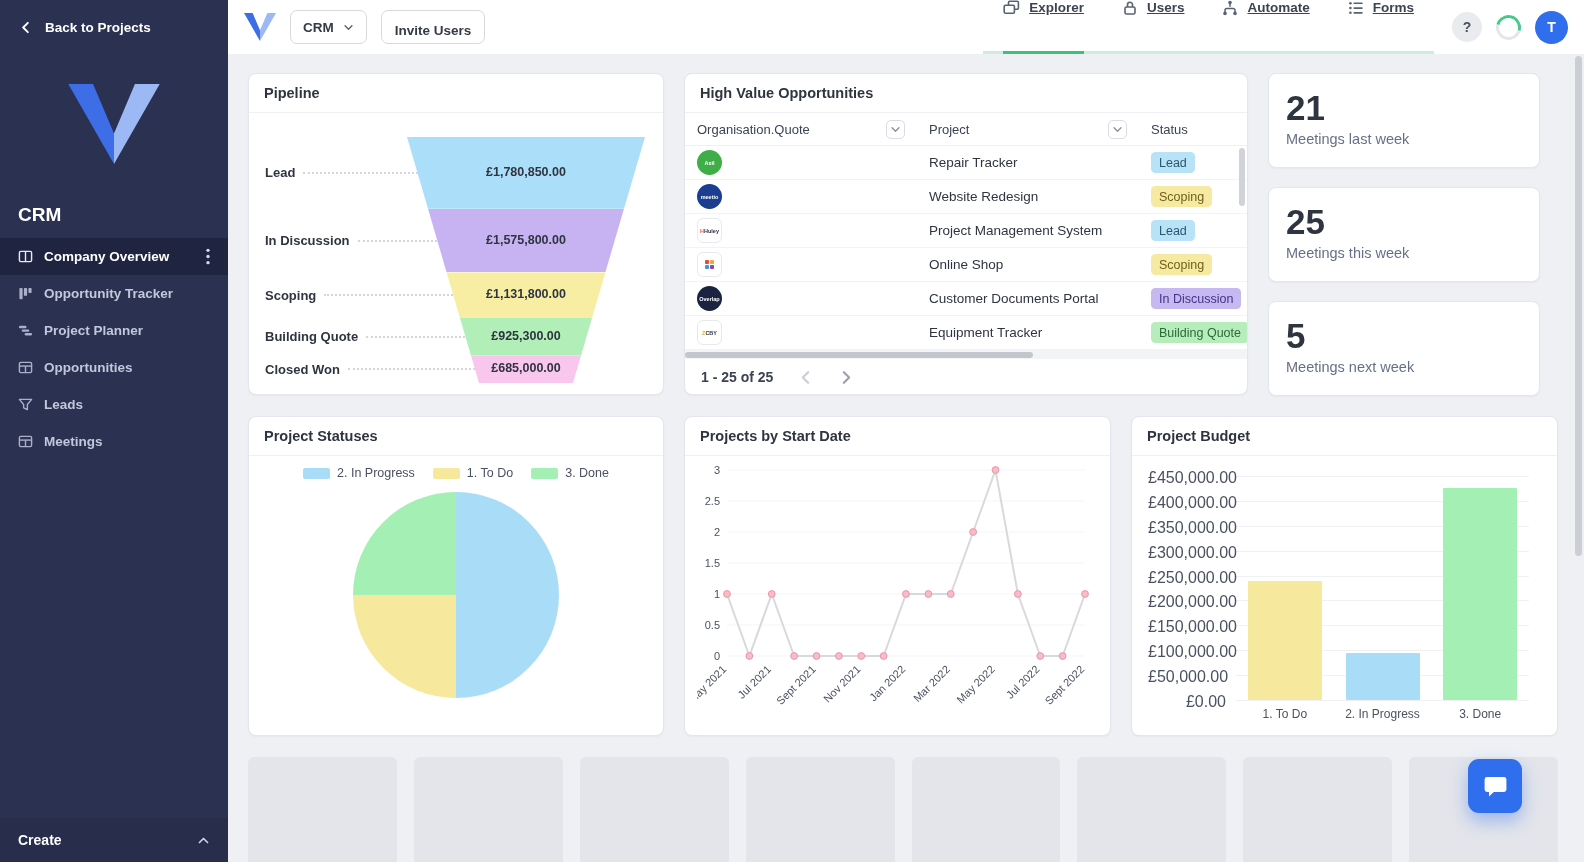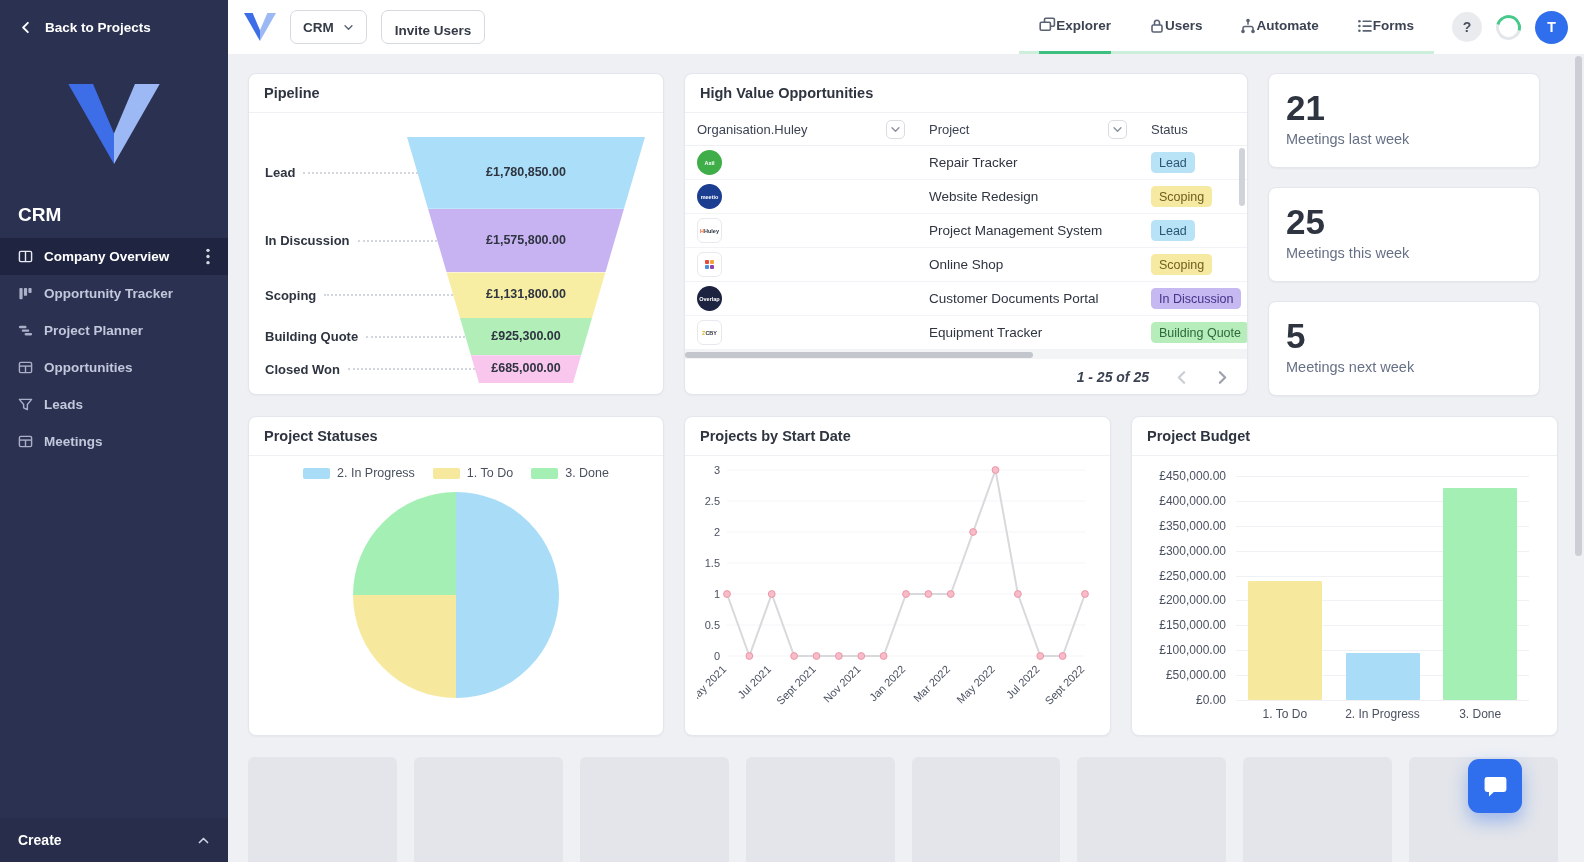--- a/index.html
+++ b/index.html
@@ -23,21 +23,21 @@
 .create-bar{margin-top:auto;height:44px;display:flex;align-items:center;justify-content:space-between;padding:0 18px;color:#fff;font-size:14px;font-weight:bold;background:#272d4b;cursor:pointer;flex-shrink:0;}
 .create-bar .ic{color:#cdd3e3;}
 
 .main{flex:1;display:flex;flex-direction:column;min-width:0;}
 .header{height:54px;background:#fff;display:flex;align-items:center;gap:14px;padding:0 16px;flex-shrink:0;}
 .logo-small svg{width:32px;height:28px;}
 .select-btn{display:flex;align-items:center;gap:9px;height:34px;padding:0 12px;border:1px solid #d5d9e0;border-radius:7px;background:#fff;font-size:13.5px;font-weight:bold;color:#343a46;cursor:pointer;font-family:inherit;}
 .select-btn .ic{color:#596273;}
 .invite-btn{height:34px;padding:12px 13px;border:1px solid #d5d9e0;border-radius:7px;background:#fff;font-size:13.5px;font-weight:bold;color:#343a46;cursor:pointer;font-family:inherit;}
 .hdr-nav{margin-left:auto;align-self:stretch;display:flex;align-items:stretch;gap:38px;border-bottom:3px solid #cdeedb;padding:0 20px;}
-.hdr-item{display:flex;align-items:center;font-size:13.5px;font-weight:600;color:#3c4352;cursor:pointer;border-bottom:3px solid transparent;margin-bottom:-3px;}
+.hdr-item{display:flex;gap:9px;font-size:13.5px;font-weight:600;color:#3c4352;cursor:pointer;border-bottom:3px solid transparent;margin-bottom:-3px;text-decoration:underline;}
 .hdr-item.active{border-bottom-color:#3fbf7f;}
 .hdr-item .ic{color:#596273;display:flex;}
 .help-btn{width:30px;height:30px;border-radius:50%;border:none;background:#e9ebef;color:#4a5160;font-weight:bold;font-size:14px;cursor:pointer;font-family:inherit;margin-left:4px;flex-shrink:0;}
 .spinner{width:25px;height:25px;border-radius:50%;border:3.5px solid #e3e6ea;border-top-color:#47c98b;border-right-color:#47c98b;transform:rotate(-30deg);flex-shrink:0;}
 .avatar{width:33px;height:33px;border-radius:50%;background:#2f6fed;color:#fff;display:flex;align-items:center;justify-content:center;font-size:14px;font-weight:bold;cursor:pointer;flex-shrink:0;}
 
 .content{flex:1;padding:19px 26px 0 20px;overflow:hidden;}
 .row1{display:flex;gap:20px;}
 .card{background:#fff;border:1px solid #e3e6ec;border-radius:8px;box-shadow:0 1px 2px rgba(16,24,40,0.04);overflow:hidden;}
 .card-head{padding:11px 15px;border-bottom:1px solid #eef0f3;font-size:14.5px;font-weight:bold;color:#2e3440;flex-shrink:0;}
@@ -59,40 +59,40 @@
 .cell-text{white-space:nowrap;overflow:hidden;}
 .org-logo{width:25px;height:25px;display:flex;align-items:center;justify-content:center;font-size:5.5px;font-weight:bold;overflow:hidden;}
 .org-logo.circle{border-radius:50%;}
 .org-logo.square{border-radius:6px;border:1px solid #e7e9ee;}
 .logo-dots{display:flex;flex-wrap:wrap;gap:1.5px;width:12px;justify-content:center;}
 .logo-dots i{width:4px;height:4px;border-radius:1px;display:block;}
 .badge{display:inline-block;padding:3.5px 8px;border-radius:4.5px;font-size:12.5px;white-space:nowrap;}
 .h-scroll{height:9px;background:#f3f4f6;position:relative;flex-shrink:0;cursor:pointer;}
 .h-thumb{position:absolute;left:0;top:1.5px;height:6px;width:62%;background:#c3c6cc;border-radius:3px;}
 .v-scroll{position:absolute;right:2px;top:74px;width:6px;height:58px;background:#d0d3d9;border-radius:3px;cursor:pointer;}
-.pager{display:flex;align-items:center;justify-content:flex-end;gap:24px;padding:0 16px;height:36px;margin-top:auto;flex-shrink:0;font-style:italic;}
+.pager{display:flex;align-items:center;gap:24px;padding:0 16px;height:36px;margin-top:auto;flex-shrink:0;}
 .pager-text{font-size:14px;font-weight:bold;color:#3b4252;}
 .pager-btn{display:flex;cursor:pointer;}
 .pager-btn svg{width:17px;height:17px;}
 .pager-btn.prev{color:#c9cdd4;}
 .pager-btn.next{color:#9aa1ac;}
 
 .row2{display:flex;gap:20px;margin-top:20px;}
 .statuses-card{width:416px;height:320px;}
 .line-card{flex:1;height:320px;}
 .budget-card{flex:1;height:320px;}
 .statuses-body{display:flex;flex-direction:column;align-items:center;padding:10px 16px;}
 .legend{display:flex;gap:18px;align-items:center;}
 .lg-item{display:flex;align-items:center;gap:7px;font-size:12.5px;color:#4a5160;}
 .lg-swatch{width:27px;height:11px;border-radius:2px;display:inline-block;}
 .pie{width:206px;height:206px;border-radius:50%;margin-top:12px;}
 .line-body{padding:6px 2px;display:flex;justify-content:center;}
 .bar-chart{position:relative;height:258px;}
 .grid-h{position:absolute;height:1px;background:#f0f1f4;}
-.ytick{position:absolute;left:0;text-align:right;font-size:12px;color:#4a5160;}
+.ytick{position:absolute;left:0;text-align:right;font-size:16px;color:#4a5160;}
 .xtick{position:absolute;text-align:center;font-size:12px;color:#4a5160;}
 .bar{position:absolute;border-radius:1px;}
 
 .funnel{position:relative;width:382px;height:248px;margin:12px auto 0;}
 .f-row{position:absolute;left:0;display:flex;align-items:center;}
 .f-label{font-size:13px;font-weight:bold;color:#2e3440;white-space:nowrap;}
 .f-leader{flex:1;height:0;border-bottom:2px dotted #d2d6dd;margin-left:8px;}
 .f-band{position:absolute;z-index:1;}
 .f-value{position:absolute;z-index:2;text-align:center;font-size:12.5px;font-weight:bold;color:#2e3440;}
 
@@ -303,21 +303,21 @@
                 <div class="f-band" style="left:142px;top:218.36974789915965px;width:238px;height:27.630252100840337px;background:#f9c6ee;clip-path:polygon(63.91309694609551px 0,174.0869030539045px 0,166px 100%,72px 100%)"></div>
                 <div class="f-value" style="left:142px;top:224.1848739495798px;width:238px">£685,000.00</div>
               </div>
           </div>
         </section>
 
         <section class="card hvo-card">
           <div class="card-head">High Value Opportunities</div>
           <div class="tbl-head">
               <div class="col-logo th-cell">
-                <span>Organisation.Huley</span>
+                <span>Organisation.Quote</span>
                 <button class="dd-btn">
                   <svg width="11" height="11" viewBox="0 0 16 16">
                     <path d="M3 5.5 L8 10.5 L13 5.5" fill="none" stroke="currentColor" stroke-width="2" stroke-linecap="round" stroke-linejoin="round"></path>
                   </svg>
                 </button>
               </div>
               <div class="col-project th-cell">
                 <span>Project</span>
                 <button class="dd-btn">
                   <svg width="11" height="11" viewBox="0 0 16 16">

